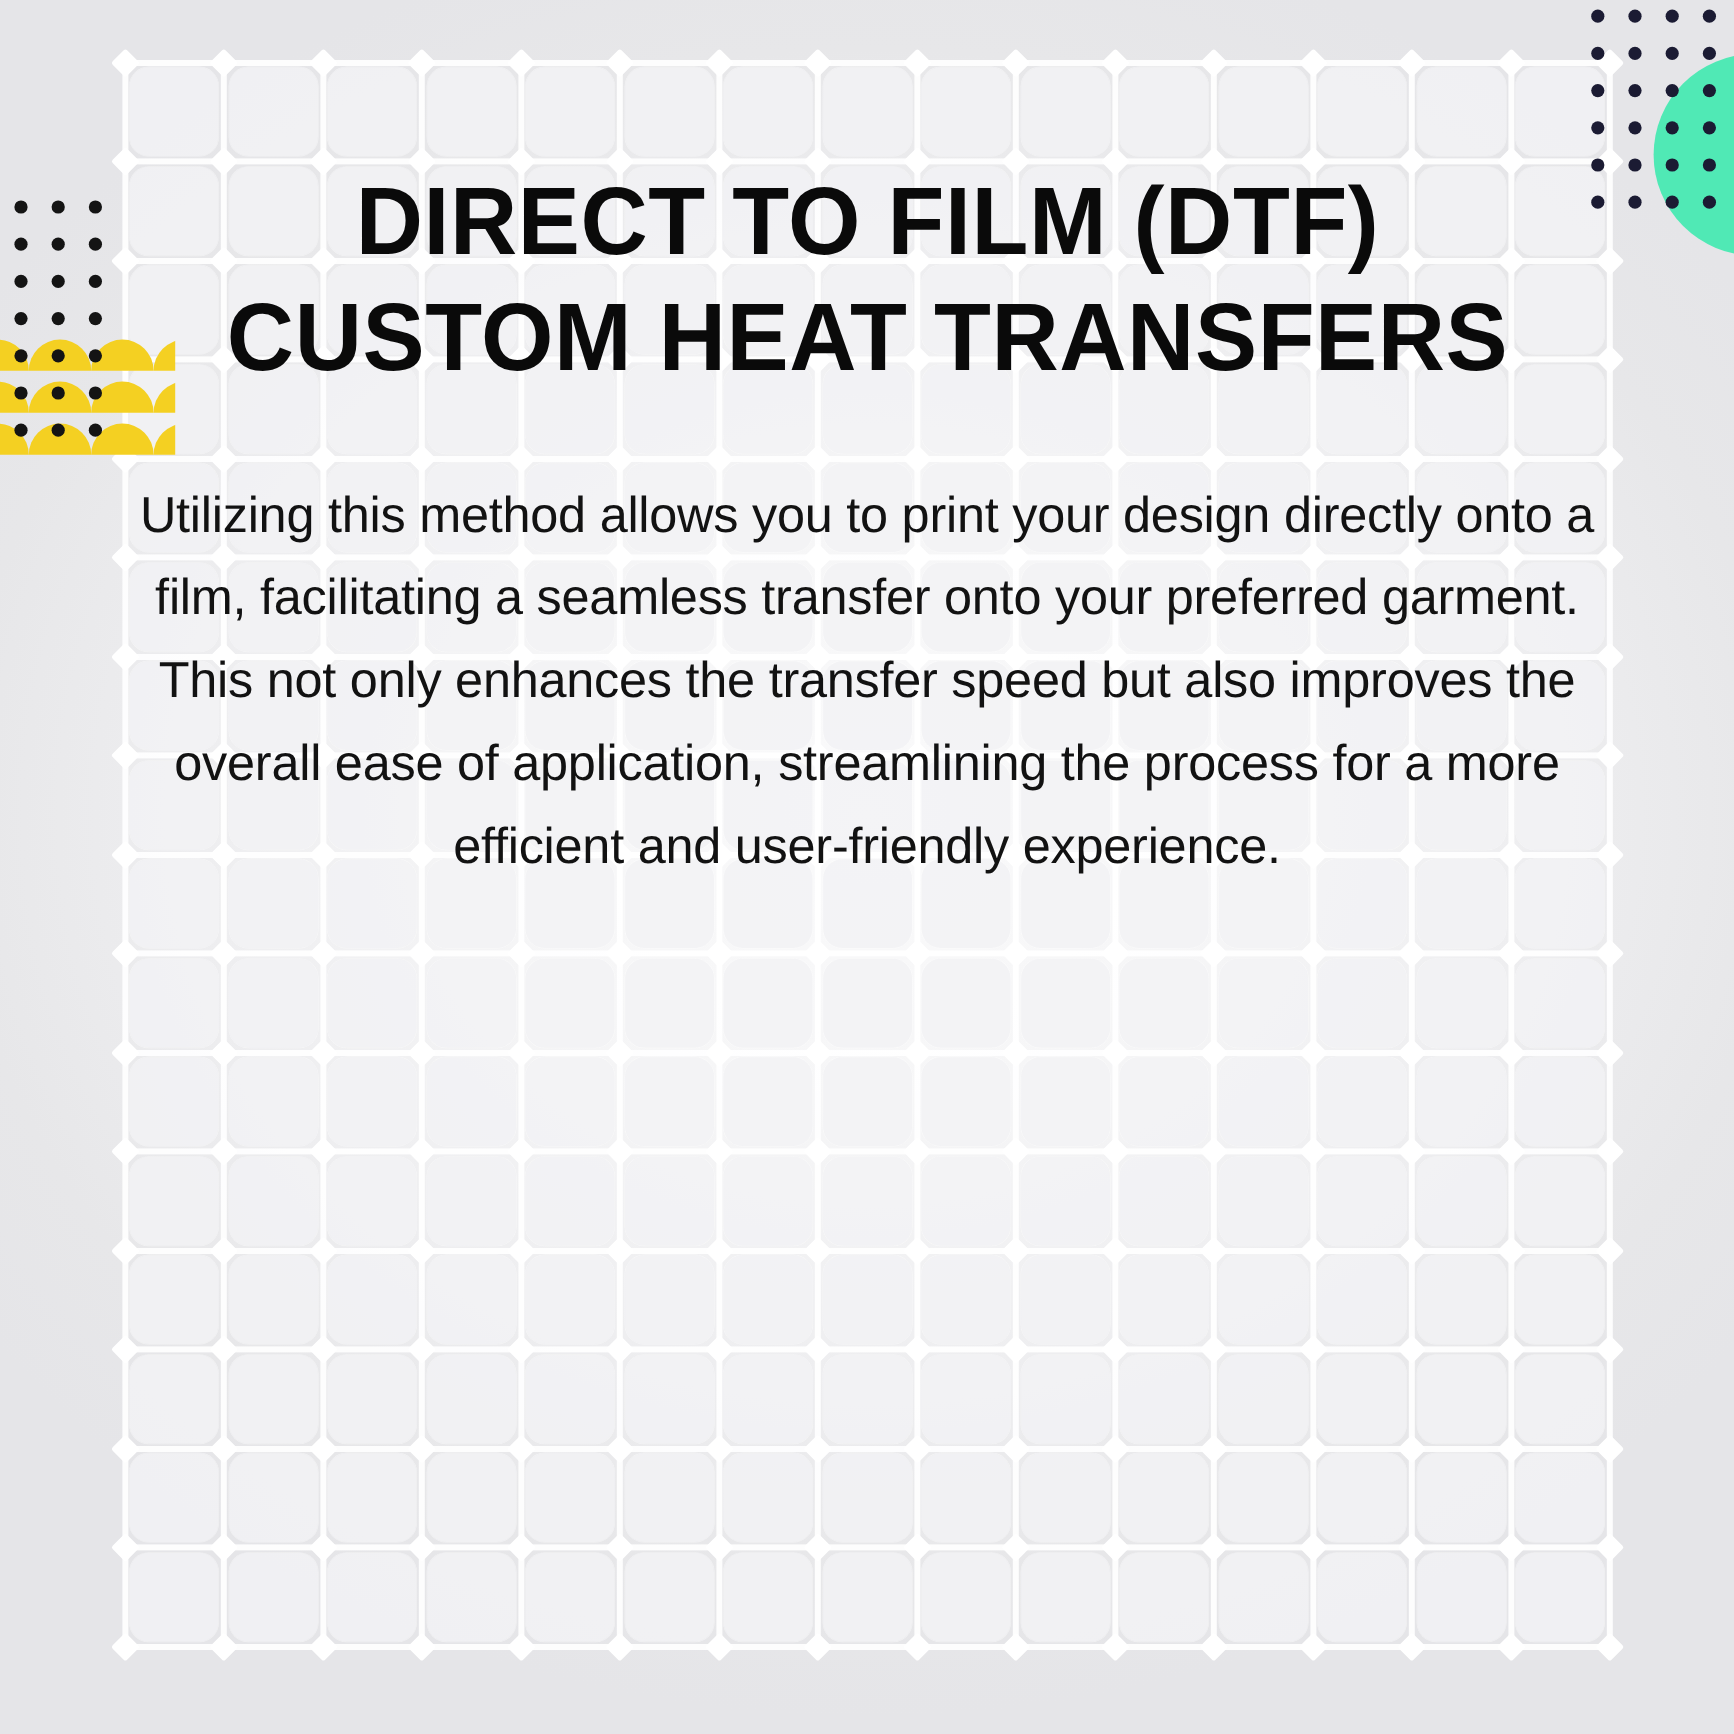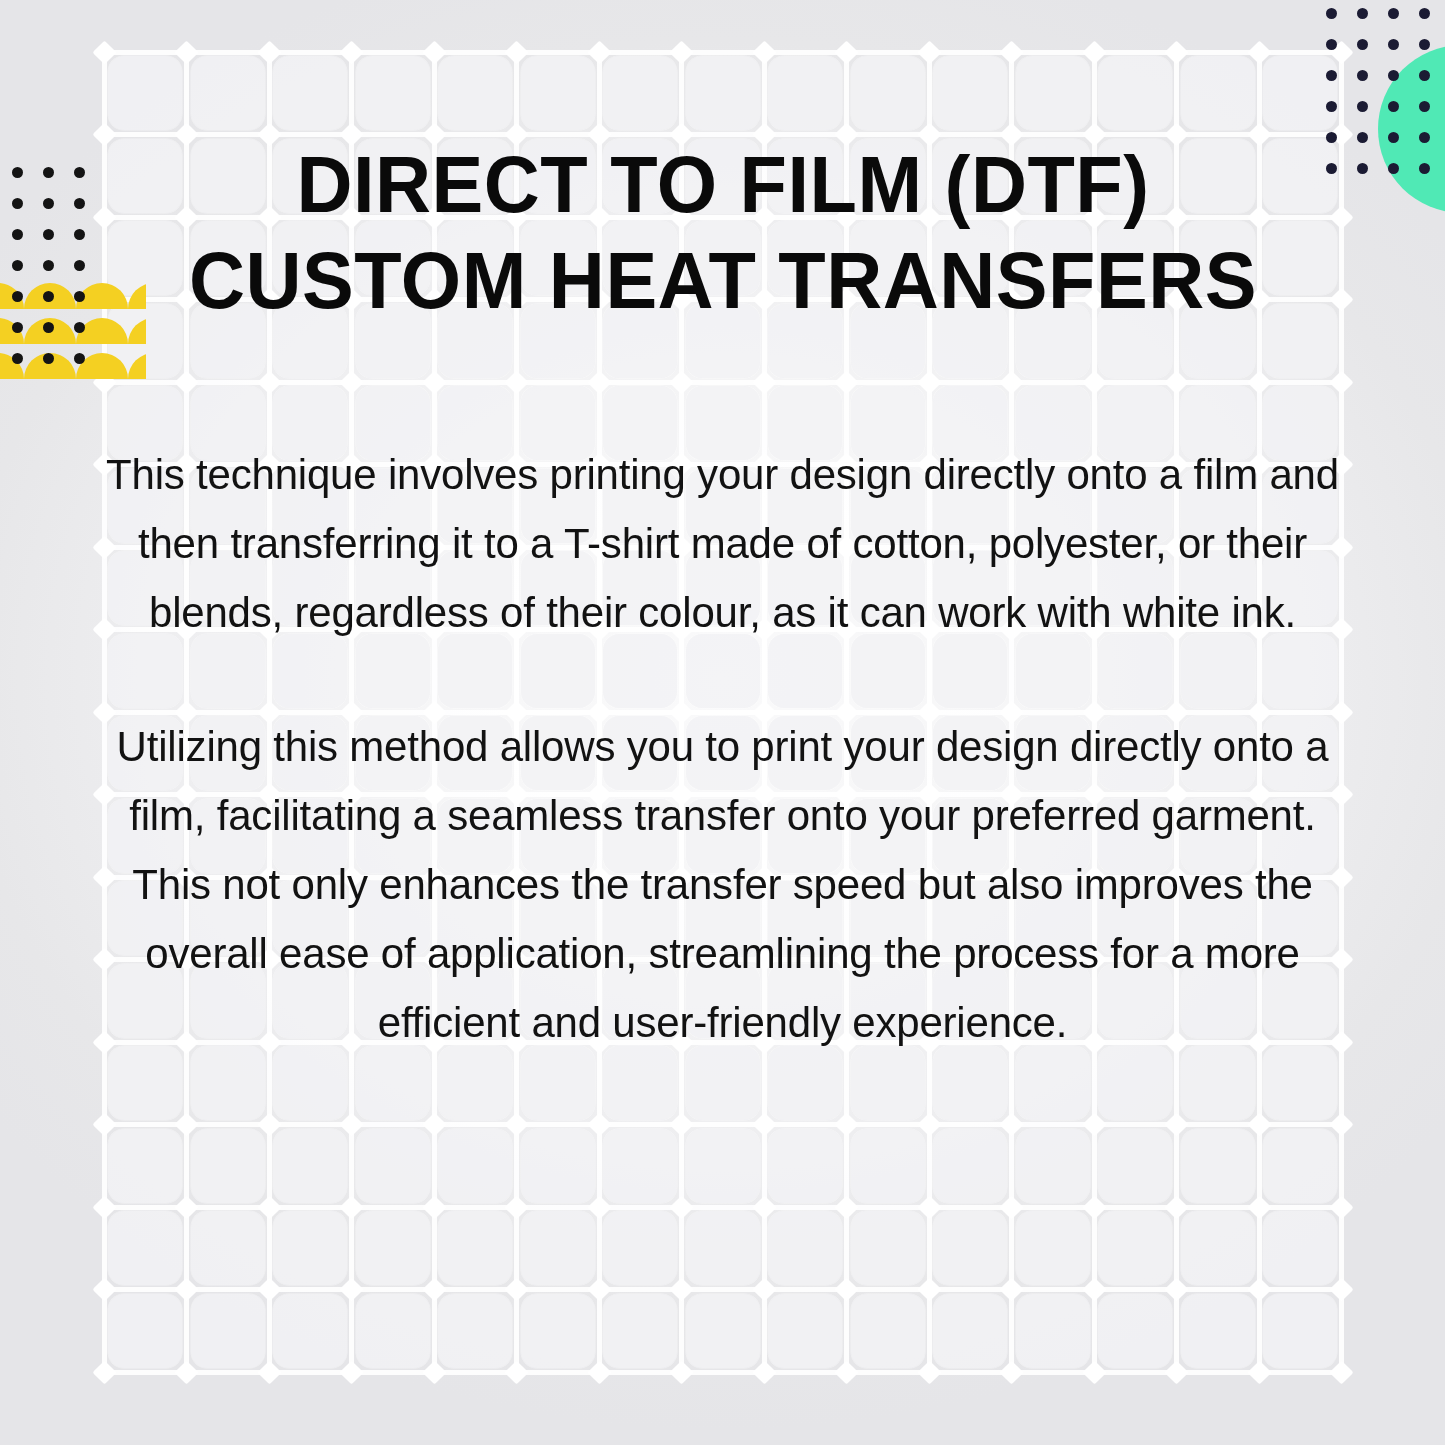--- a/index.html
+++ b/index.html
@@ -760,18 +760,17 @@
     </div>
 
   <div class="content">
 
     <h1 class="title title-wrap" style="color: rgb(10, 10, 10);">
       <span class="title-line">DIRECT TO FILM (DTF)</span>
       <span class="title-line">CUSTOM HEAT TRANSFERS</span>
     </h1>
 
     <div class="body-copy" style="color: rgb(18, 18, 18);">
-      <p class="para para-1">This technique involves printing your design directly onto a film and then transferring it to a T-shirt made of cotton, polyester, or their blends, regardless of their colour, as it can work with white ink.</p>
       <p class="para para-2">Utilizing this method allows you to print your design directly onto a film, facilitating a seamless transfer onto your preferred garment. This not only enhances the transfer speed but also improves the overall ease of application, streamlining the process for a more efficient and user-friendly experience.</p>
     </div>
 
   </div>
 </div>
 
 </body></html>

